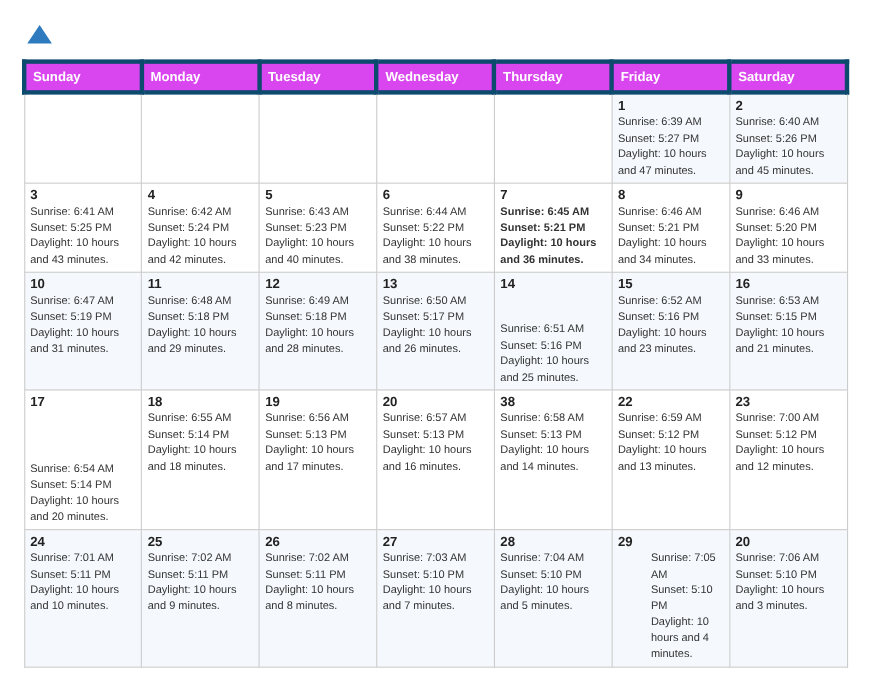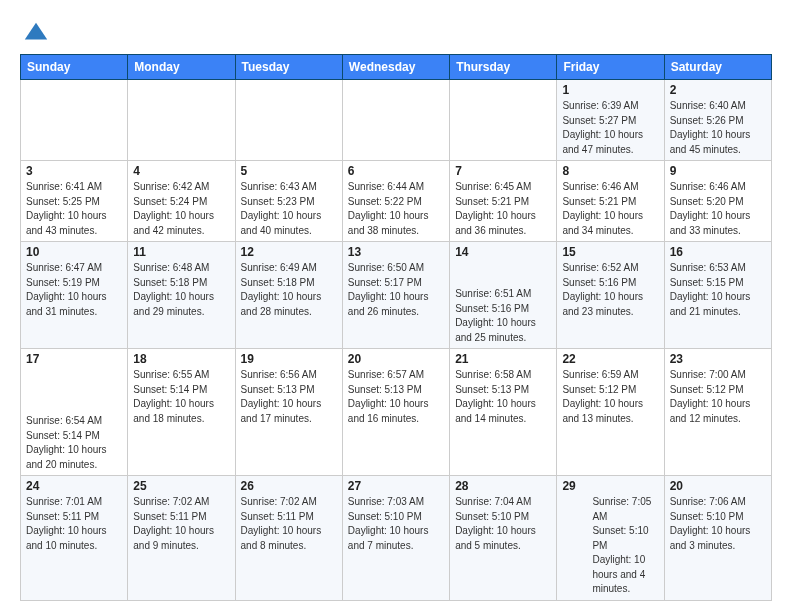--- a/index.html
+++ b/index.html
@@ -50,27 +50,27 @@
       color: #444;
       margin-top: 2px;
     }
     .calendar {
       width: 100%;
       border-collapse: collapse;
       border: 1px solid #ccc;
       font-size: 10.5px;
     }
     .calendar thead th {
-      background: #3b82f6;
+      background: #d946ef;
       color: #fff;
       text-align: left;
       padding: 5px 6px;
       font-size: 12px;
       font-weight: bold;
-      border: 1px solid #0c4a6e;
+      border: 4px solid #0c4a6e;
     }
     .calendar tbody td {
       border: 1px solid #ccc;
       vertical-align: top;
       padding: 3px 5px;
       width: 107px;
       height: 80px;
       background: #fff;
     }
     .calendar tbody tr:nth-child(odd) td {
@@ -168,21 +168,21 @@
 Daylight: 10 hours and 40 minutes.</div>
           </td>
           <td>
             <span class="day-number">6</span>
             <div class="day-info" style="white-space: pre-line;">Sunrise: 6:44 AM
 Sunset: 5:22 PM
 Daylight: 10 hours and 38 minutes.</div>
           </td>
           <td>
             <span class="day-number">7</span>
-            <div class="day-info" style="white-space: pre-line;">Sunrise: 6:45 AM
+            <div class="day-info" style="white-space: pre-line; font-weight: bold;">Sunrise: 6:45 AM
 Sunset: 5:21 PM
 Daylight: 10 hours and 36 minutes.</div>
           </td>
           <td>
             <span class="day-number">8</span>
             <div class="day-info" style="white-space: pre-line;">Sunrise: 6:46 AM
 Sunset: 5:21 PM
 Daylight: 10 hours and 34 minutes.</div>
           </td>
           <td>
@@ -255,21 +255,21 @@
 Sunset: 5:13 PM
 Daylight: 10 hours and 17 minutes.</div>
           </td>
           <td>
             <span class="day-number">20</span>
             <div class="day-info" style="white-space: pre-line;">Sunrise: 6:57 AM
 Sunset: 5:13 PM
 Daylight: 10 hours and 16 minutes.</div>
           </td>
           <td>
-            <span class="day-number">21</span>
+            <span class="day-number">38</span>
             <div class="day-info" style="white-space: pre-line;">Sunrise: 6:58 AM
 Sunset: 5:13 PM
 Daylight: 10 hours and 14 minutes.</div>
           </td>
           <td>
             <span class="day-number">22</span>
             <div class="day-info" style="white-space: pre-line;">Sunrise: 6:59 AM
 Sunset: 5:12 PM
 Daylight: 10 hours and 13 minutes.</div>
           </td>

